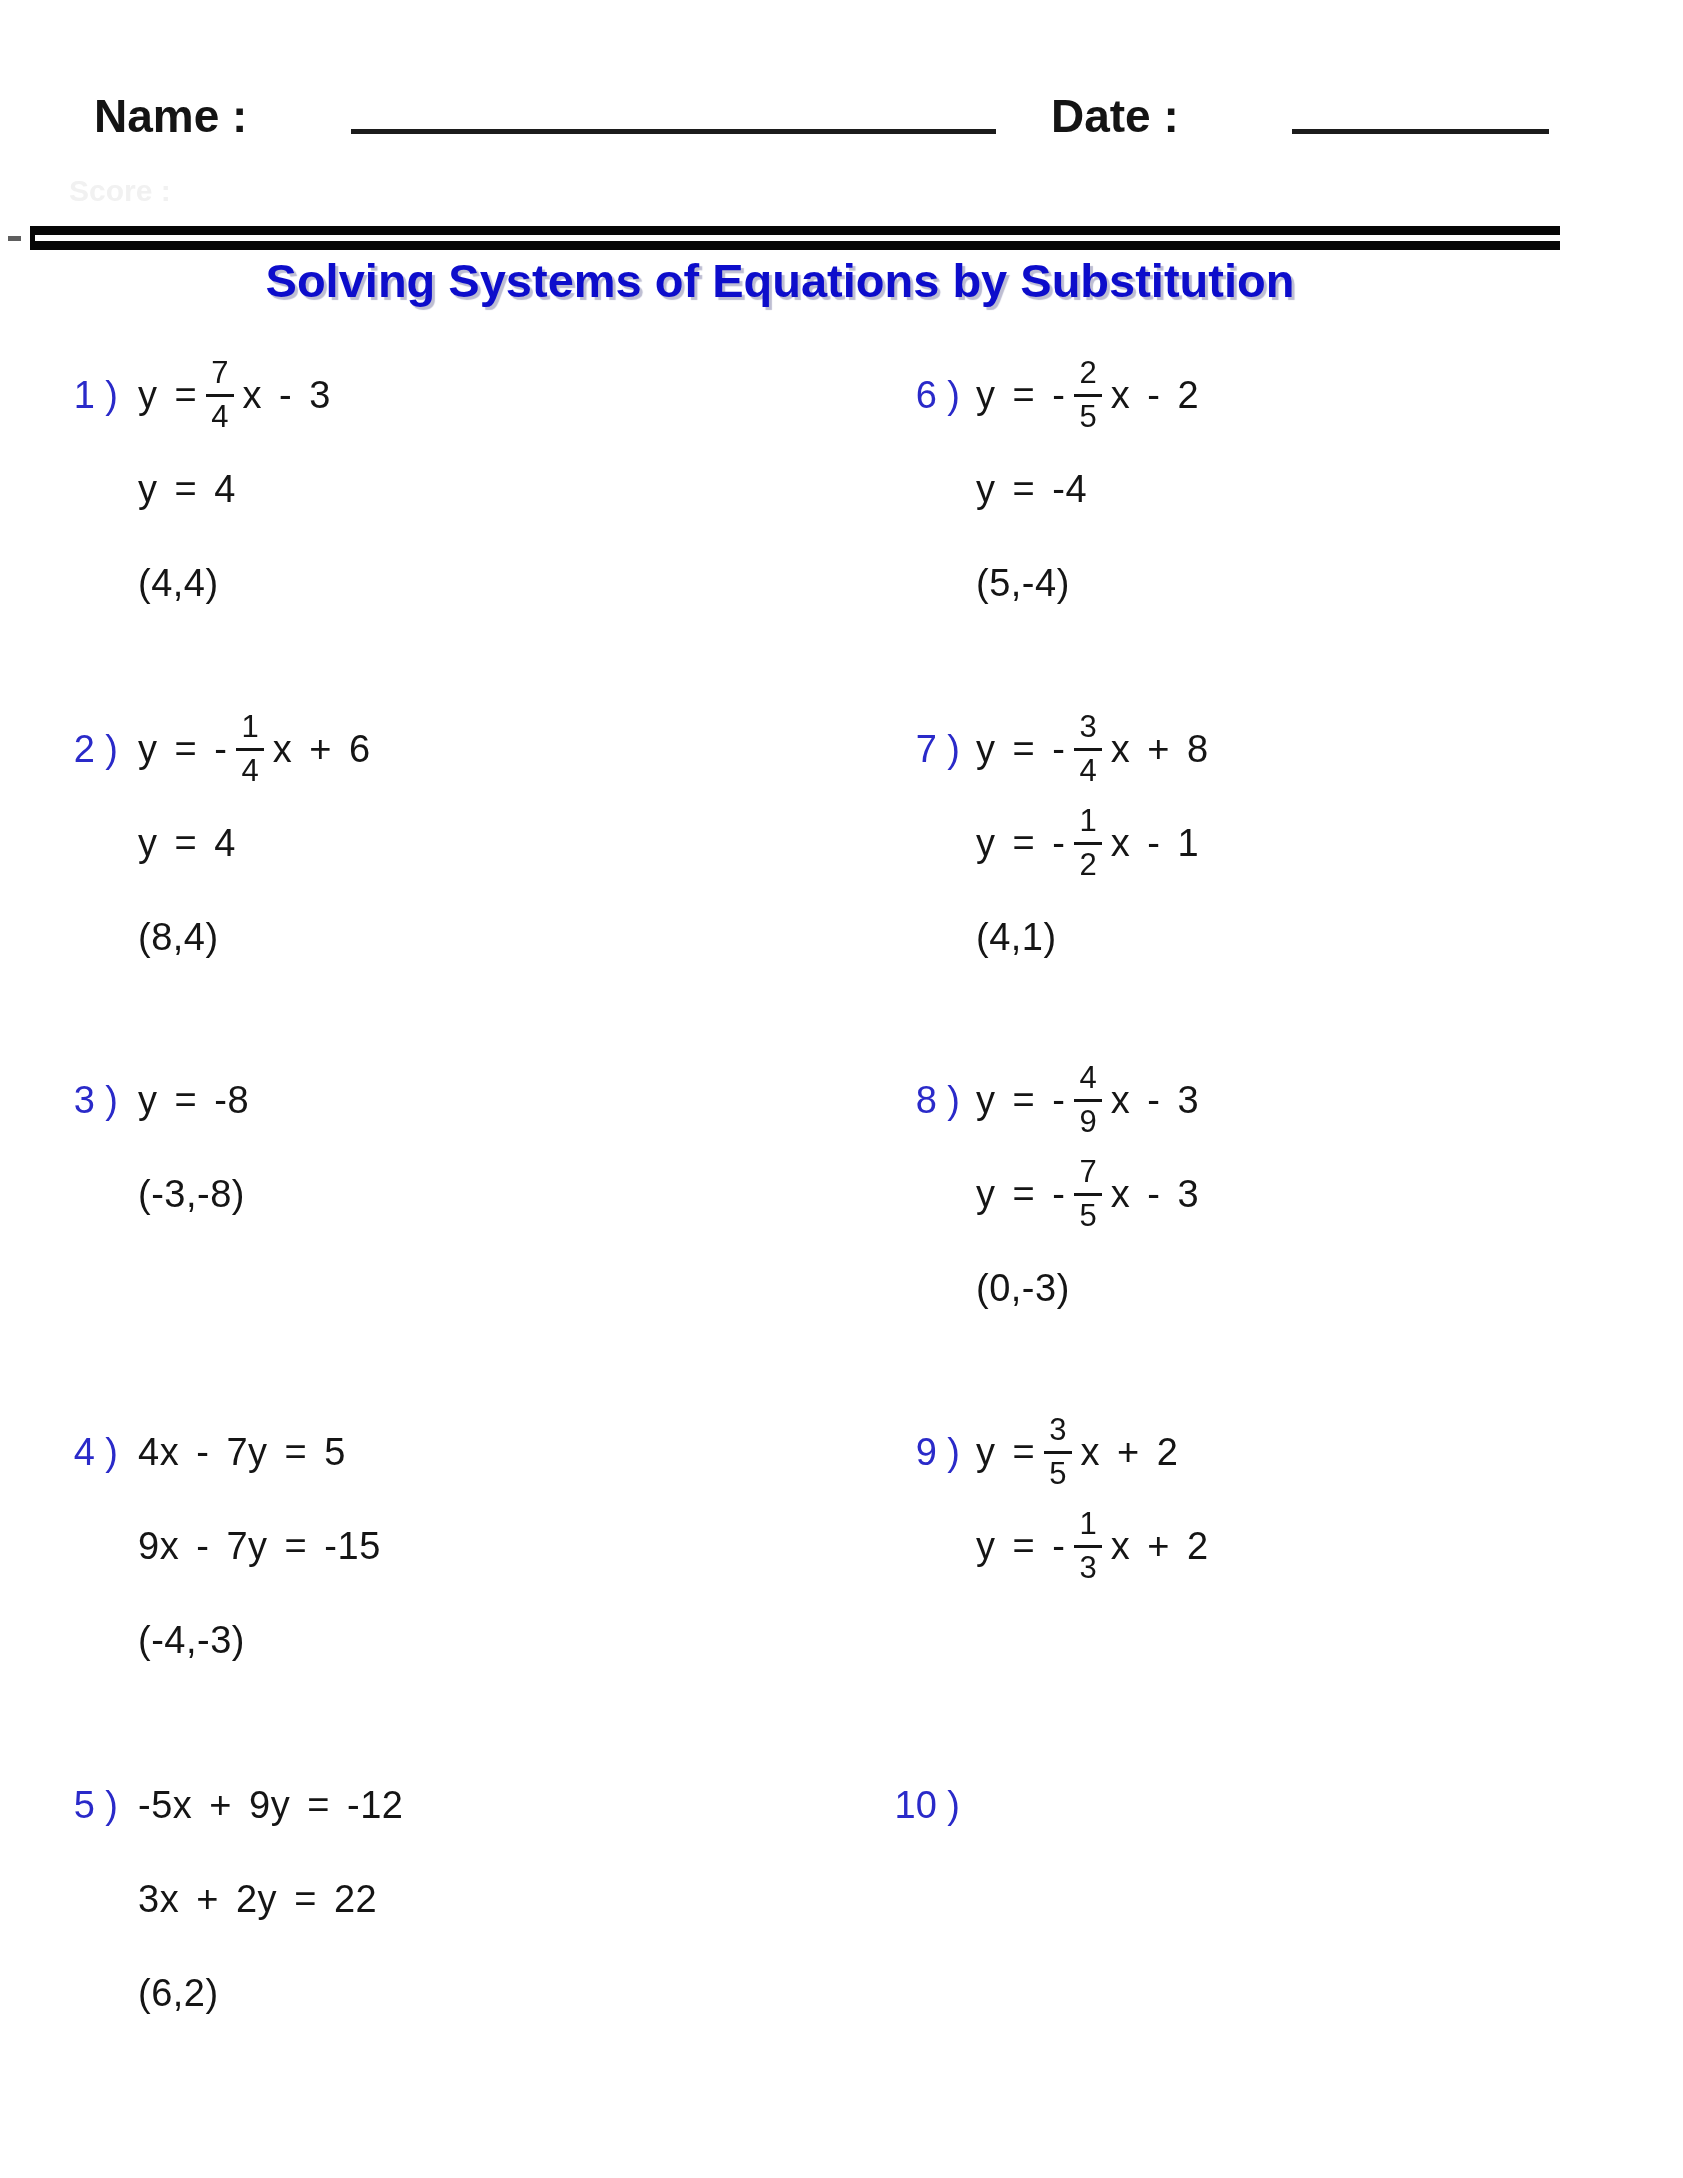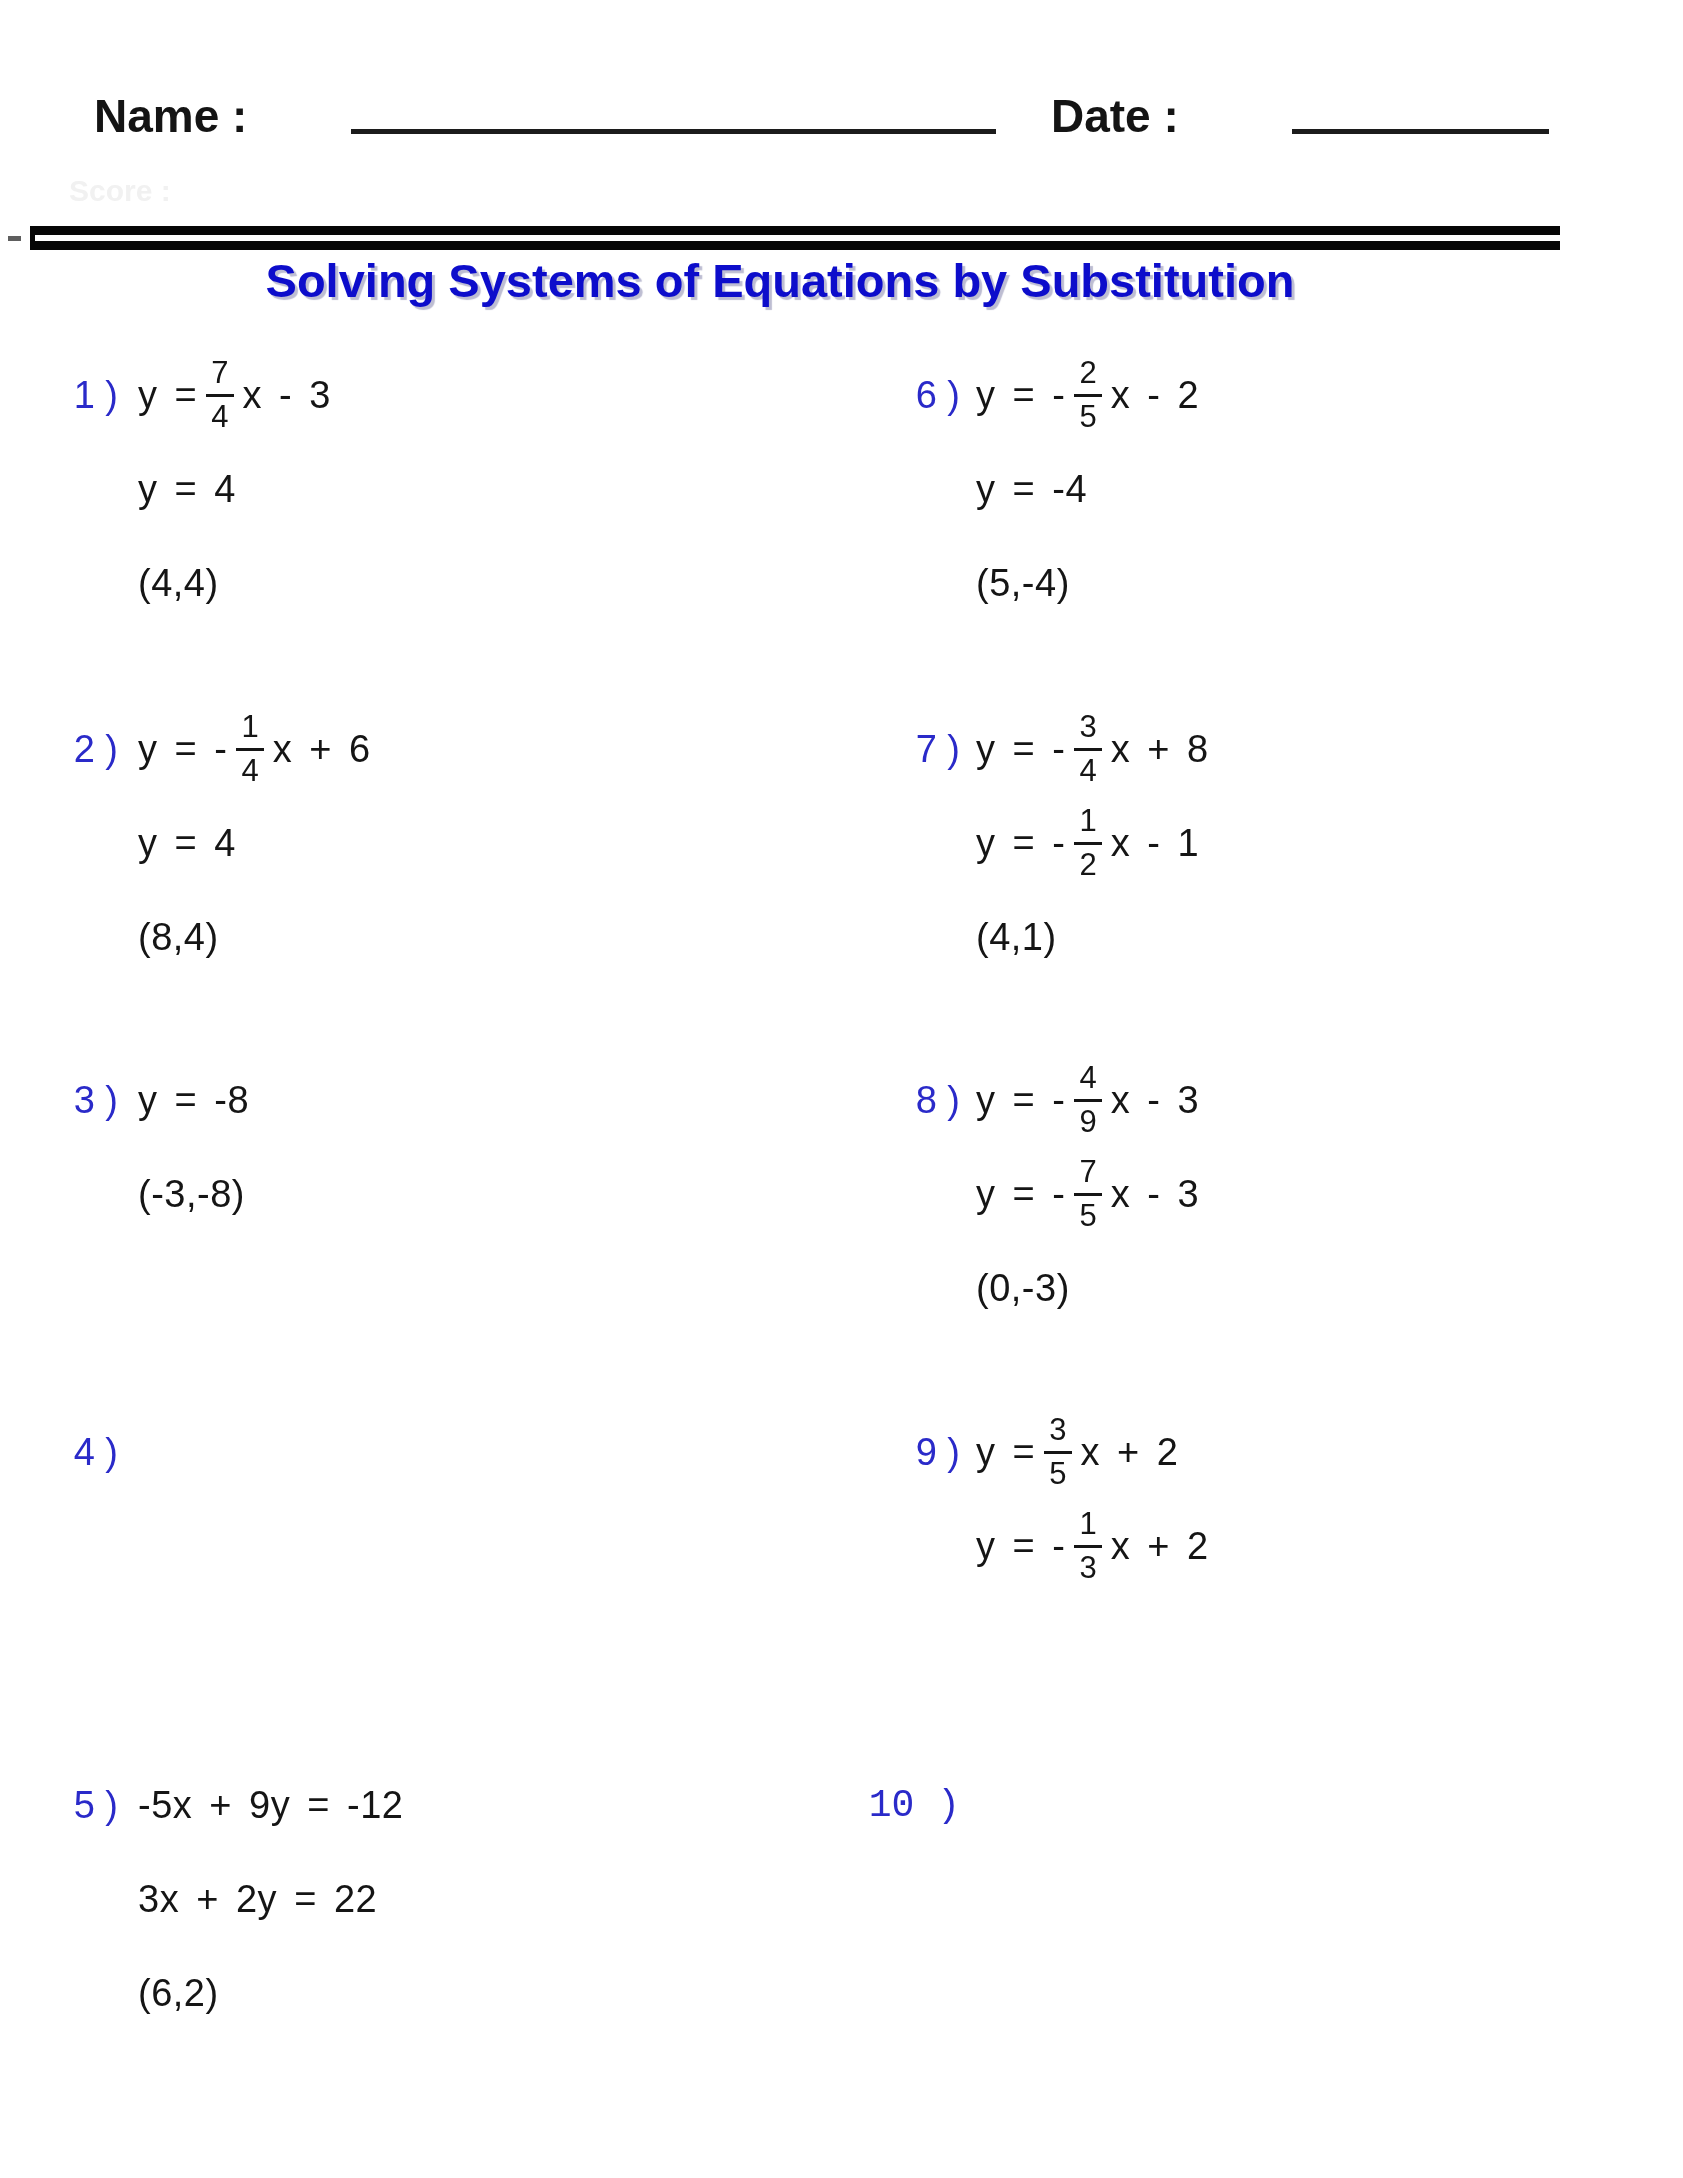--- a/index.html
+++ b/index.html
@@ -150,20 +150,25 @@
       </div>
       <div class="problem col0" style="left: 61px; top: 1053px;">
         <div class="pnum">3 )</div>
         <div class="pbody">
           <div class="eq-line"><span class="eq-text">y = -8</span></div>
           <div class="eq-line ans">(-3,-8)</div>
         </div>
       </div>
       <div class="problem col0" style="left: 61px; top: 1405px;">
         <div class="pnum">4 )</div>
+        <div class="pbody">
+          <div class="eq-line"><span class="eq-text">4x - 7y = 5</span></div>
+          <div class="eq-line"><span class="eq-text">9x - 7y = -15</span></div>
+          <div class="eq-line ans">(-4,-3)</div>
+        </div>
       </div>
       <div class="problem col0" style="left: 61px; top: 1758px;">
         <div class="pnum">5 )</div>
         <div class="pbody">
           <div class="eq-line"><span class="eq-text">-5x + 9y = -12</span></div>
           <div class="eq-line"><span class="eq-text">3x + 2y = 22</span></div>
           <div class="eq-line ans">(6,2)</div>
         </div>
       </div>
       <div class="problem col1" style="left: 889px; top: 348px;">
@@ -190,19 +195,19 @@
           <div class="eq-line ans">(0,-3)</div>
         </div>
       </div>
       <div class="problem col1" style="left: 889px; top: 1405px;">
         <div class="pnum">9 )</div>
         <div class="pbody">
           <div class="eq-line"><span class="eq-pre">y =</span><span class="frac"><span class="fnum">3</span><span class="fden">5</span></span><span class="eq-post">x + 2</span></div>
           <div class="eq-line"><span class="eq-pre">y = -</span><span class="frac"><span class="fnum">1</span><span class="fden">3</span></span><span class="eq-post">x + 2</span></div>
         </div>
       </div>
-      <div class="problem col1" style="left: 889px; top: 1758px; font-family: Liberation Mono, monospace;">
+      <div class="problem col1" style="left: 889px; top: 1758px;">
         <div class="pnum">10 )</div>
       </div>
     </main>
 
 </div>
 
 
 </body></html>

